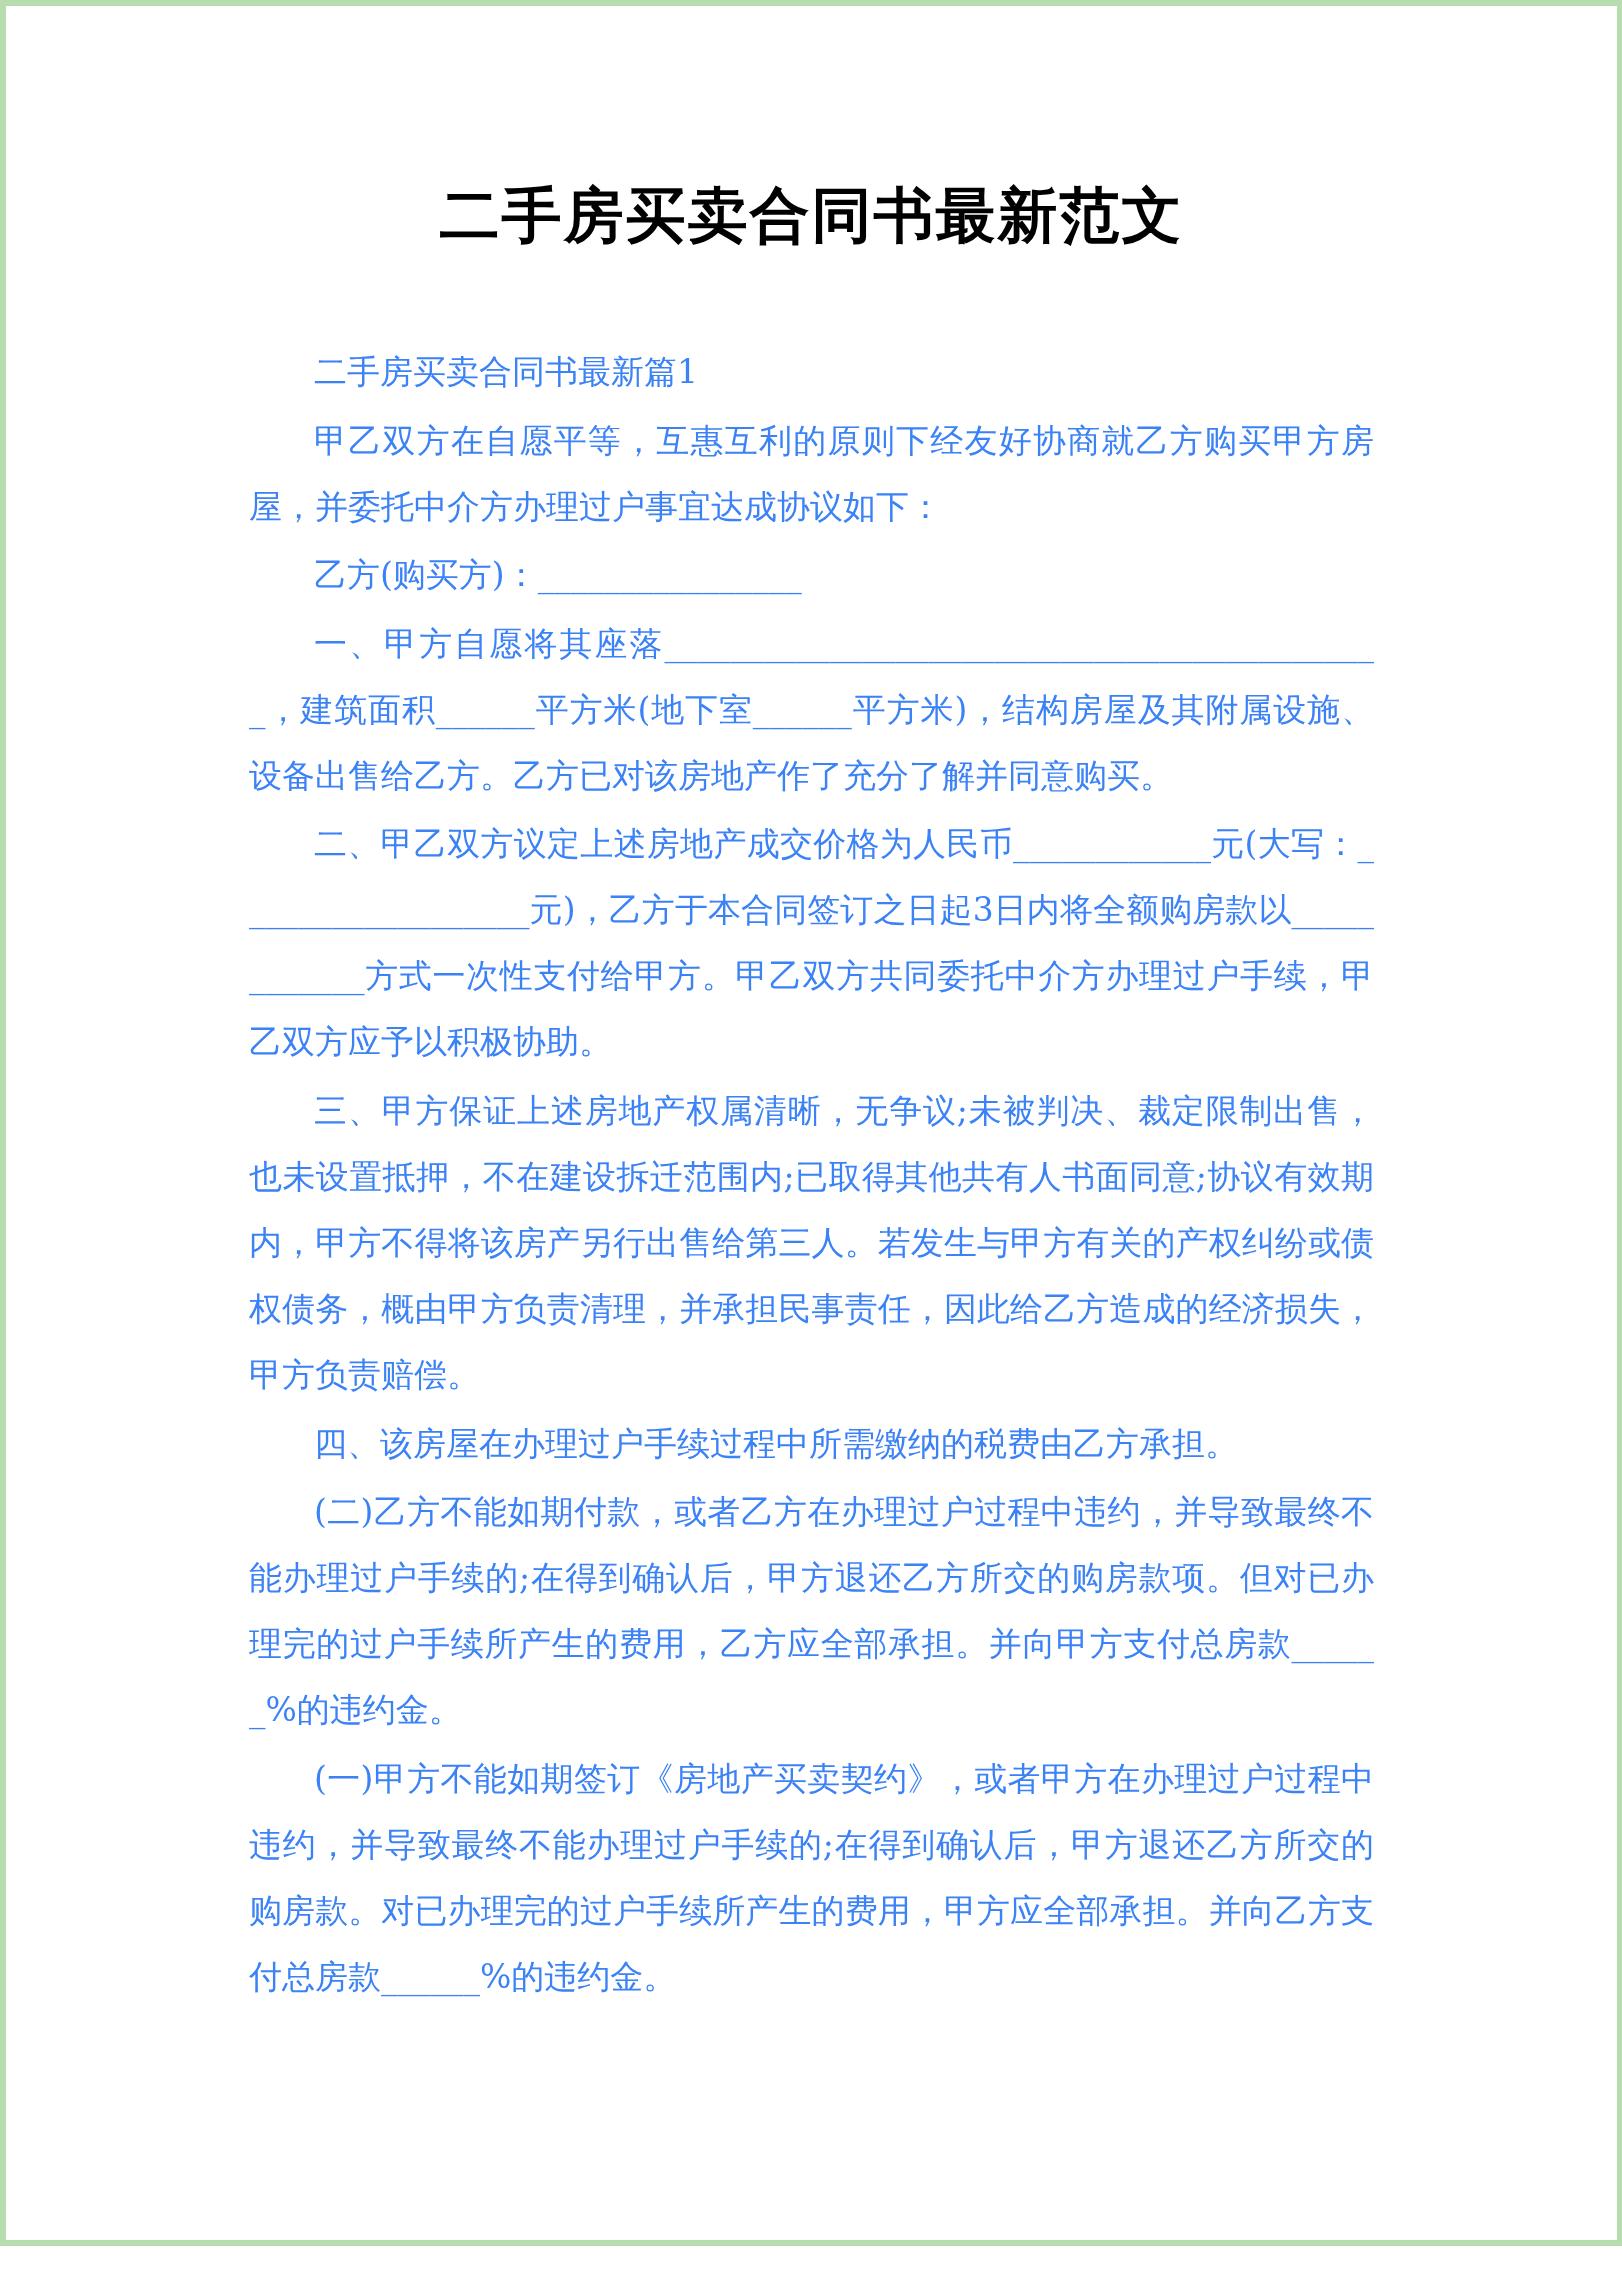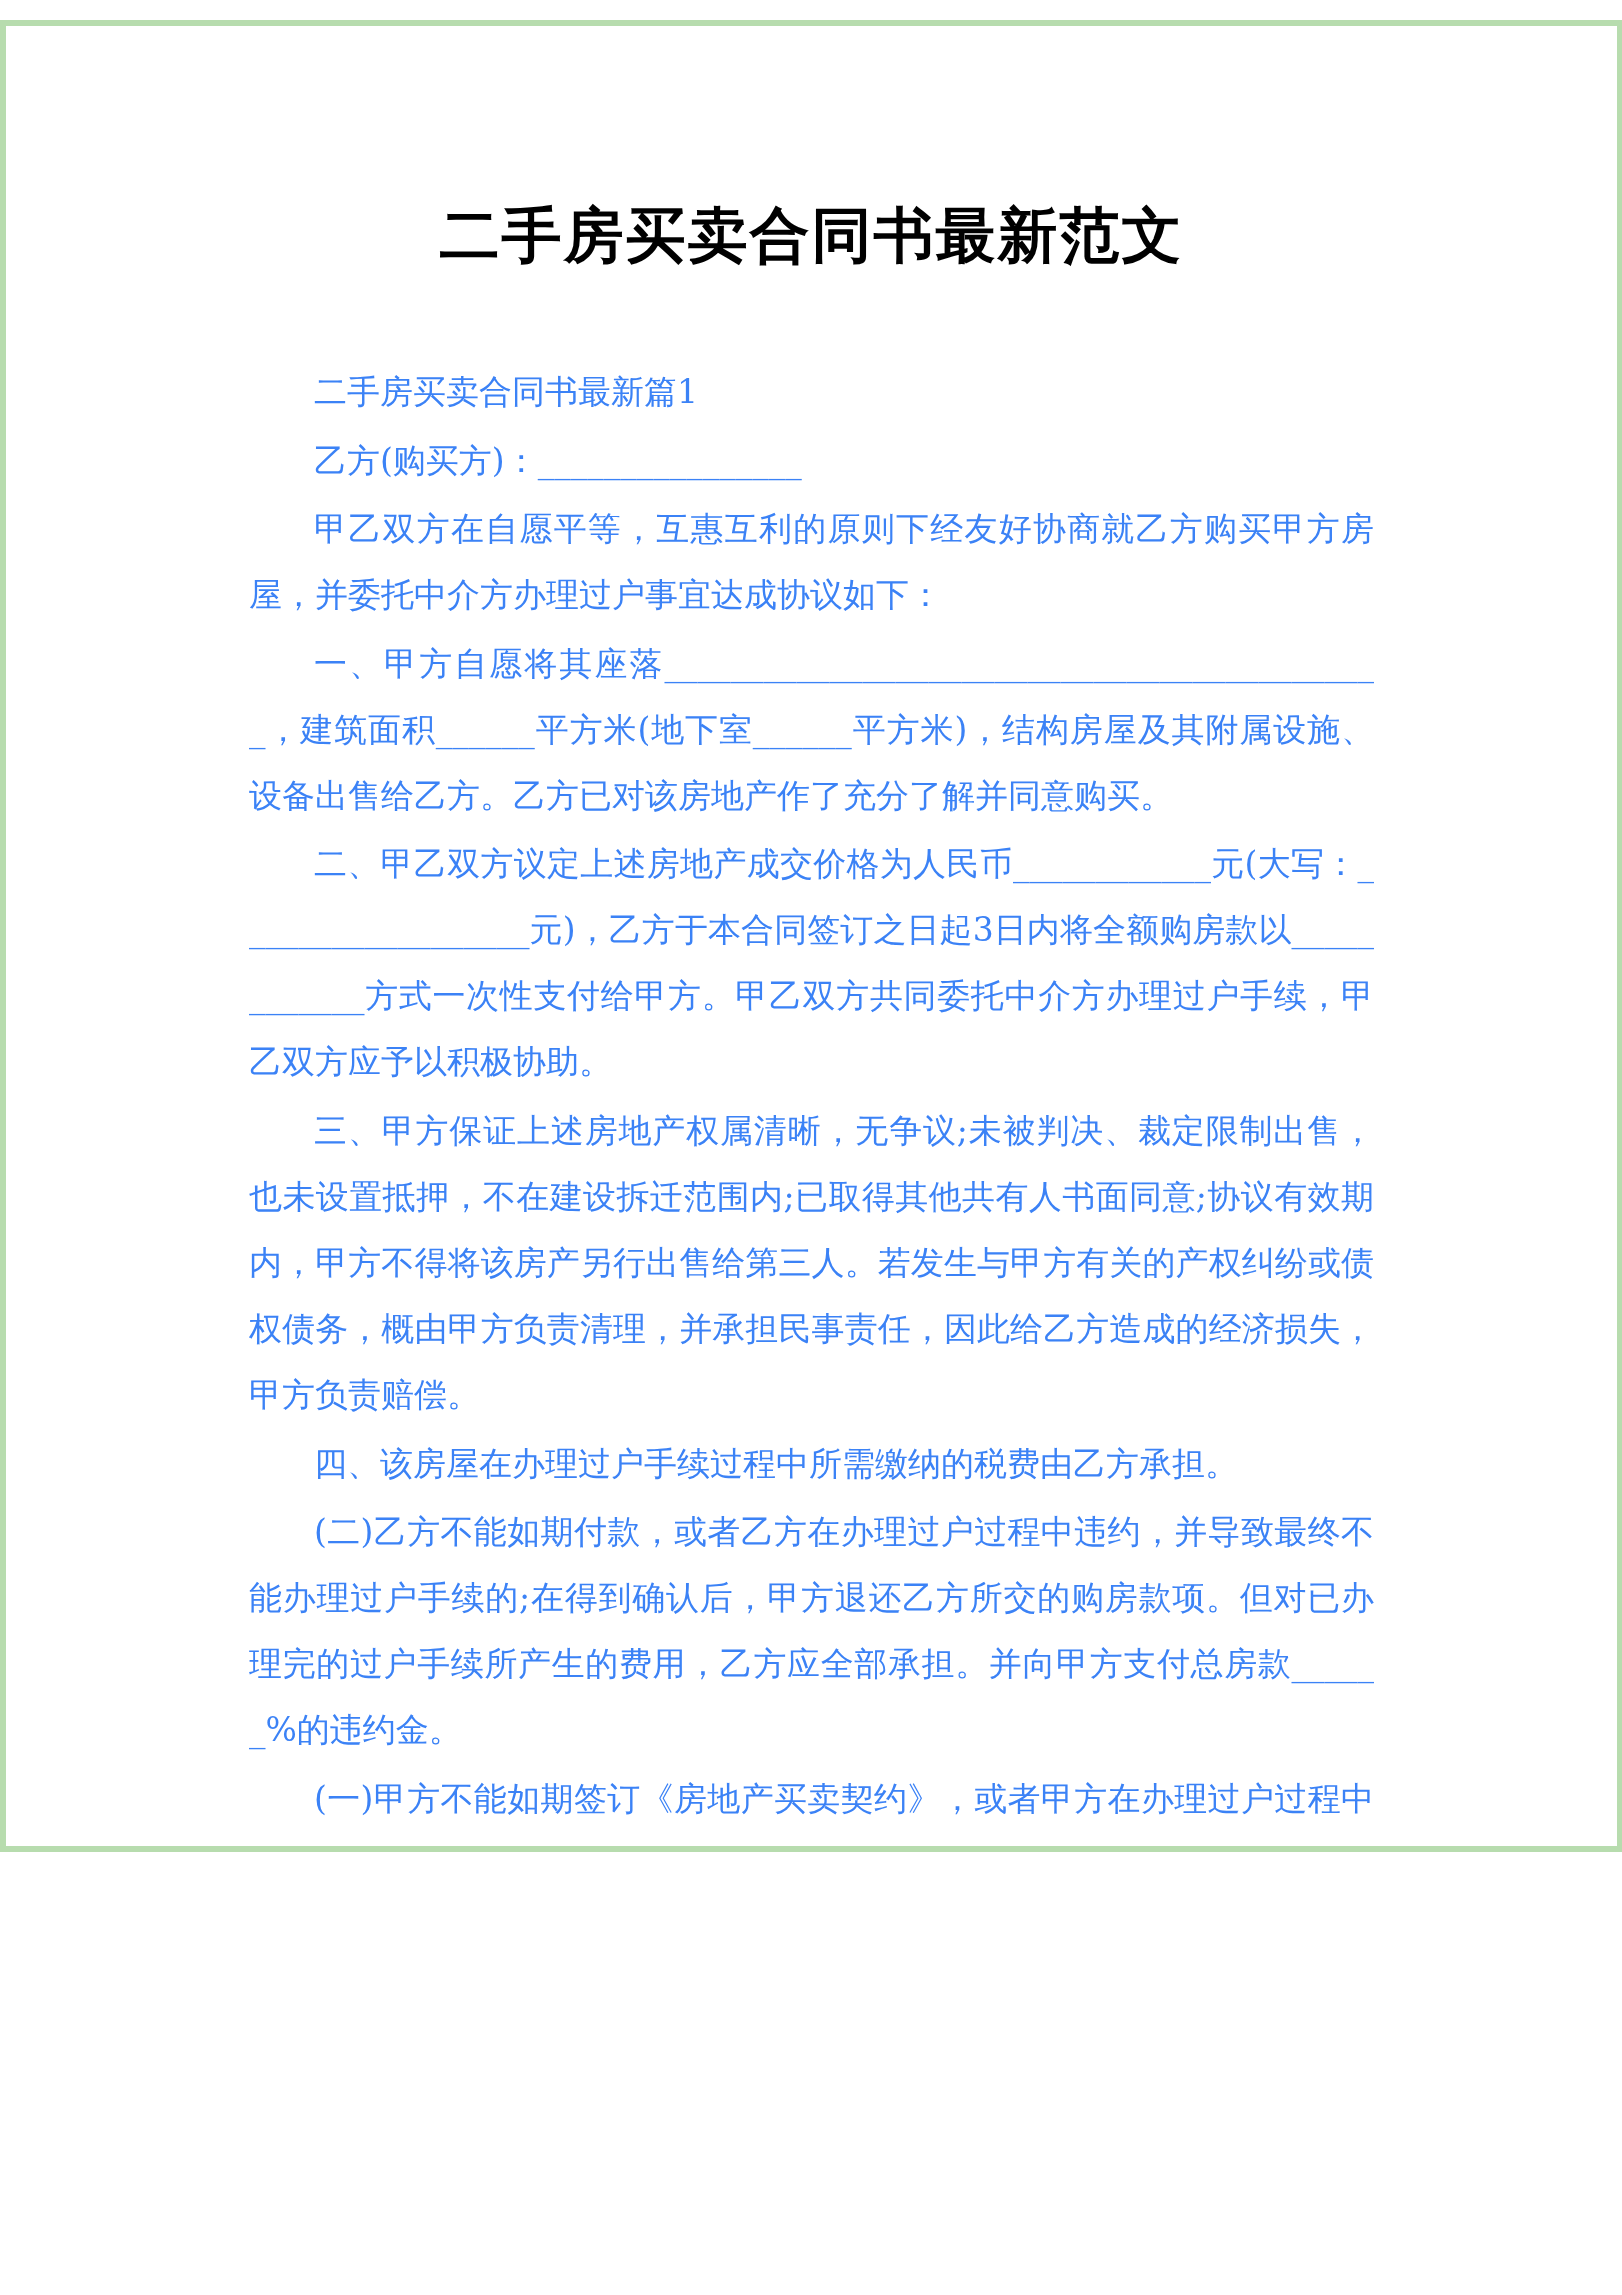--- a/index.html
+++ b/index.html
@@ -3,29 +3,28 @@
 <meta charset="utf-8">
 <style>
   html, body {
     margin: 0;
     padding: 0;
     background: #ffffff;
   }
   .page {
     position: relative;
     width: 1623px;
-    height: 1832px;
+    height: 2246px;
     box-sizing: border-box;
     background: #ffffff;
     border: 6.5px solid #b7dcae;
     padding: 170px 243px 0 243px;
     overflow: hidden;
     font-family: "DejaVu Serif", "Liberation Serif", serif;
     color: #000000;
-    margin-top: 20px;
   }
   .doc-title {
     margin: 0 0 82px 0;
     font-size: 60px;
     font-weight: bold;
     text-align: center;
     letter-spacing: 2px;
     font-family: "DejaVu Sans", "Liberation Sans", sans-serif;
     color: #000000;
   }
@@ -42,22 +41,22 @@
     color: #3b82f6;
   }
 </style>
 </head>
 <body>
 
 <div class="page">
   <h1 class="doc-title">二手房买卖合同书最新范文</h1>
   <div class="doc-body">
       <p class="para">二手房买卖合同书最新篇1</p>
+      <p class="para">甲乙双方在自愿平等，互惠互利的原则下经友好协商就乙方购买甲方房屋，并委托中介方办理过户事宜达成协议如下：</p>
       <p class="para">乙方(购买方)：________________</p>
-      <p class="para">甲乙双方在自愿平等，互惠互利的原则下经友好协商就乙方购买甲方房屋，并委托中介方办理过户事宜达成协议如下：</p>
       <p class="para">一、甲方自愿将其座落____________________________________________，建筑面积______平方米(地下室______平方米)，结构房屋及其附属设施、设备出售给乙方。乙方已对该房地产作了充分了解并同意购买。</p>
       <p class="para">二、甲乙双方议定上述房地产成交价格为人民币____________元(大写：__________________元)，乙方于本合同签订之日起3日内将全额购房款以____________方式一次性支付给甲方。甲乙双方共同委托中介方办理过户手续，甲乙双方应予以积极协助。</p>
       <p class="para">三、甲方保证上述房地产权属清晰，无争议;未被判决、裁定限制出售，也未设置抵押，不在建设拆迁范围内;已取得其他共有人书面同意;协议有效期内，甲方不得将该房产另行出售给第三人。若发生与甲方有关的产权纠纷或债权债务，概由甲方负责清理，并承担民事责任，因此给乙方造成的经济损失，甲方负责赔偿。</p>
       <p class="para">四、该房屋在办理过户手续过程中所需缴纳的税费由乙方承担。</p>
       <p class="para">(二)乙方不能如期付款，或者乙方在办理过户过程中违约，并导致最终不能办理过户手续的;在得到确认后，甲方退还乙方所交的购房款项。但对已办理完的过户手续所产生的费用，乙方应全部承担。并向甲方支付总房款______%的违约金。</p>
       <p class="para">(一)甲方不能如期签订《房地产买卖契约》，或者甲方在办理过户过程中违约，并导致最终不能办理过户手续的;在得到确认后，甲方退还乙方所交的购房款。对已办理完的过户手续所产生的费用，甲方应全部承担。并向乙方支付总房款______%的违约金。</p>
     </div>
 </div>
 
 

